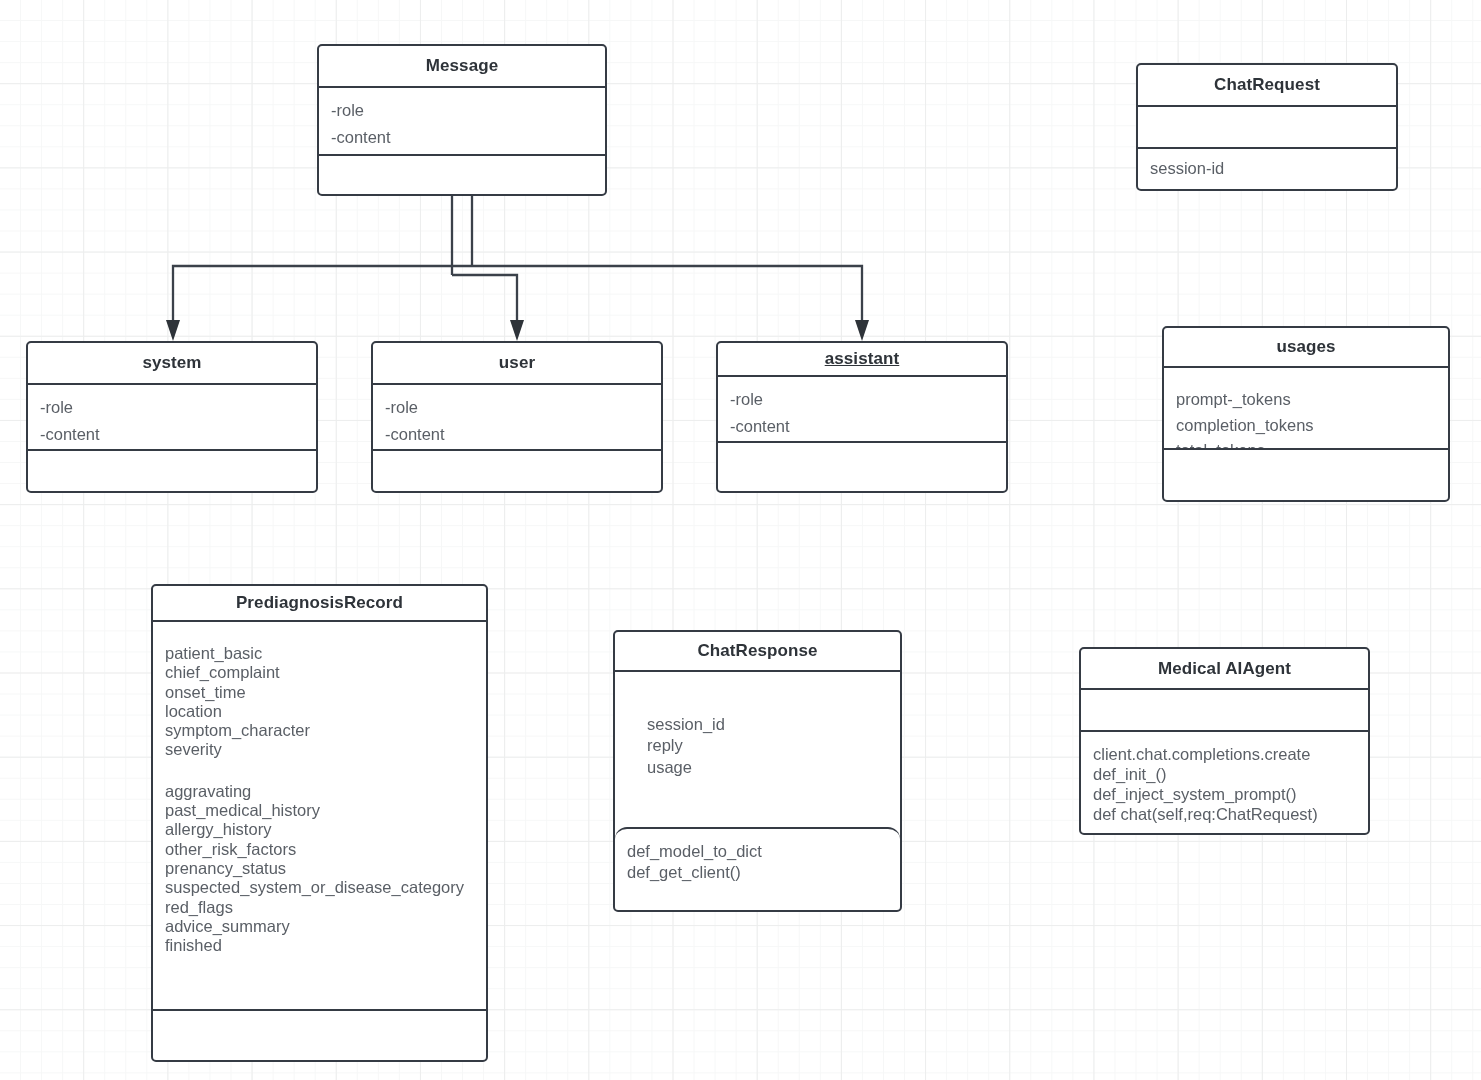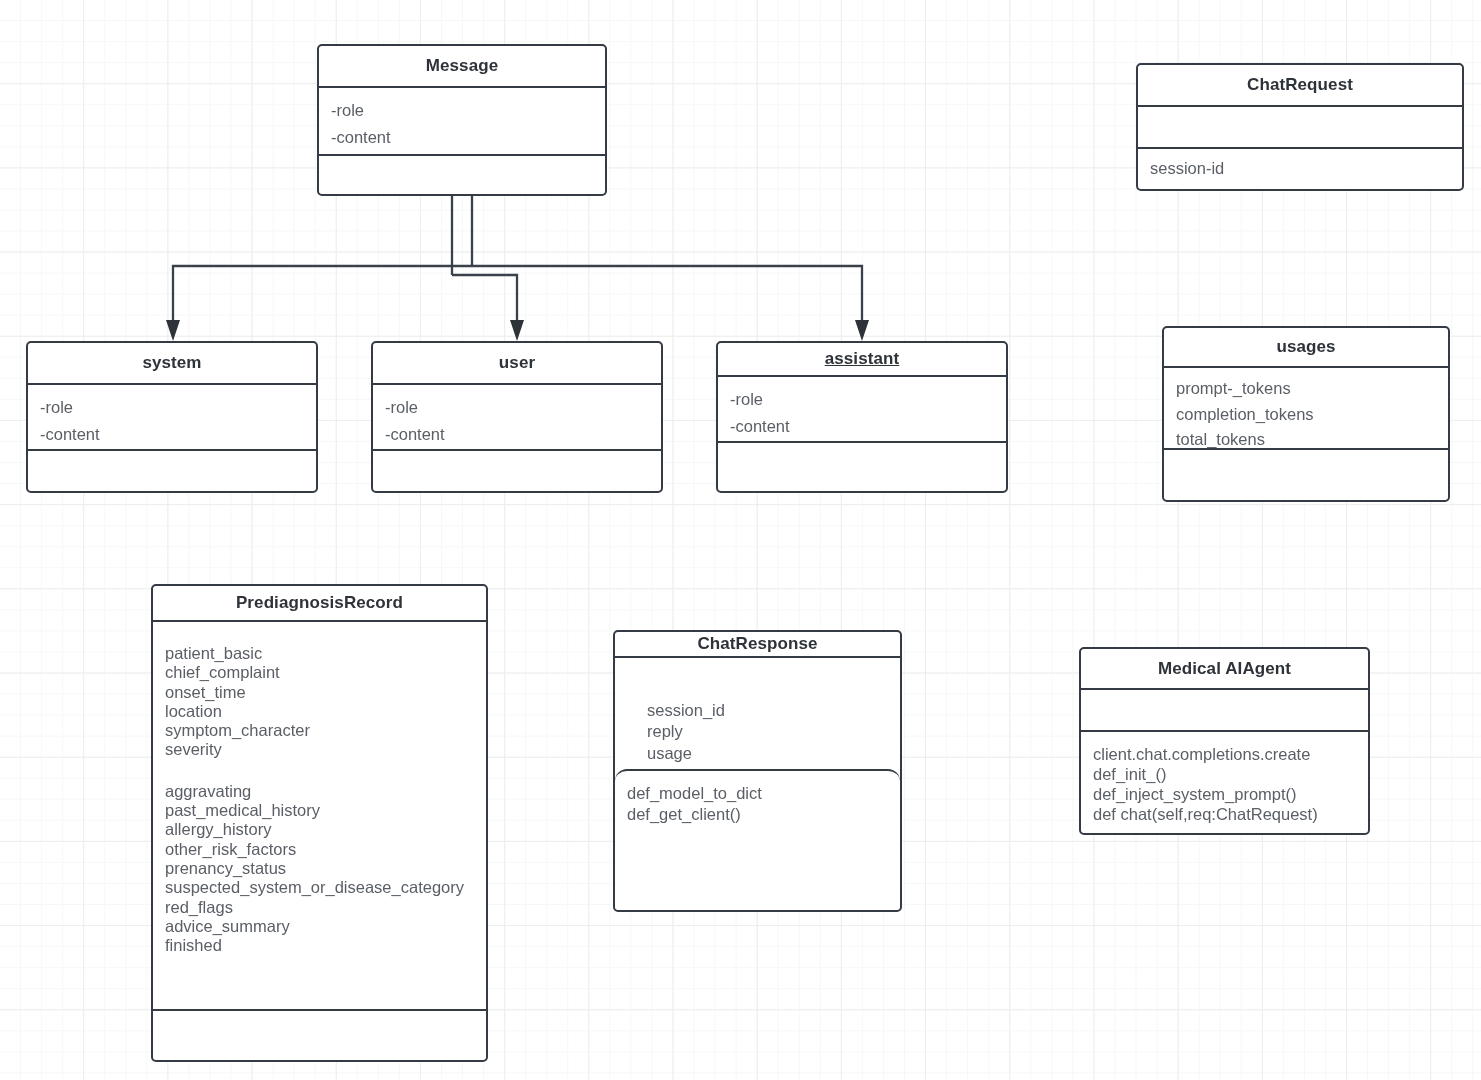--- a/index.html
+++ b/index.html
@@ -88,21 +88,21 @@
 
   <div class="uml-class" style="left:317px; top:44px; width:290px; height:152px;">
     <div class="uml-title" style="height:40px;">Message</div>
     <div class="uml-compartment" style="height:68px;">
       <div class="uml-line spaced">-role</div>
       <div class="uml-line spaced">-content</div>
     </div>
     <div class="uml-compartment empty" style="flex:1;"></div>
   </div>
 
-  <div class="uml-class" style="left:1136px; top:63px; width:328px; height:128px;">
+  <div class="uml-class" style="left:1136px; top:63px; width:262px; height:128px;">
     <div class="uml-title" style="height:40px;">ChatRequest</div>
     <div class="uml-compartment empty" style="height:42px;"></div>
     <div class="uml-compartment" style="flex:1; padding-top:10px;">
       <div class="uml-line">session-id</div>
     </div>
   </div>
 
   <div class="uml-class" style="left:26px; top:341px; width:292px; height:152px;">
     <div class="uml-title" style="height:40px;">system</div>
     <div class="uml-compartment" style="height:66px;">
@@ -125,21 +125,21 @@
     <div class="uml-title" style="height:32px;text-decoration:underline;">assistant</div>
     <div class="uml-compartment" style="height:66px;">
       <div class="uml-line spaced">-role</div>
       <div class="uml-line spaced">-content</div>
     </div>
     <div class="uml-compartment empty" style="flex:1;"></div>
   </div>
 
   <div class="uml-class" style="left:1162px; top:326px; width:288px; height:176px;">
     <div class="uml-title" style="height:38px;border-radius:17px;">usages</div>
-    <div class="uml-compartment" style="height:82px; padding-top:8px;">
+    <div class="uml-compartment" style="height:82px; padding-top:19px;">
       <div class="uml-line" style="line-height:1.55">prompt-_tokens</div>
       <div class="uml-line" style="line-height:1.55">completion_tokens</div>
       <div class="uml-line" style="line-height:1.55">total_tokens</div>
     </div>
     <div class="uml-compartment empty" style="flex:1;"></div>
   </div>
 
   <div class="uml-class" style="left:151px; top:584px; width:337px; height:478px;">
     <div class="uml-title" style="height:34px;">PrediagnosisRecord</div>
     <div class="uml-compartment" style="height:389px; padding-top:0px;">
@@ -157,22 +157,22 @@
       <div class="uml-line" style="line-height:1.17">prenancy_status</div>
       <div class="uml-line" style="line-height:1.17">suspected_system_or_disease_category</div>
       <div class="uml-line" style="line-height:1.17">red_flags</div>
       <div class="uml-line" style="line-height:1.17">advice_summary</div>
       <div class="uml-line" style="line-height:1.17">finished</div>
     </div>
     <div class="uml-compartment empty" style="flex:1;"></div>
   </div>
 
   <div class="uml-class" style="left:613px; top:630px; width:289px; height:282px;">
-    <div class="uml-title" style="height:24px;">ChatResponse</div>
-    <div class="uml-compartment" style="height:113px; padding-top:42px;padding-left:32px;">
+    <div class="uml-title" style="height:38px;">ChatResponse</div>
+    <div class="uml-compartment" style="height:157px; padding-top:42px;padding-left:32px;">
       <div class="uml-line" style="line-height:1.3">session_id</div>
       <div class="uml-line" style="line-height:1.3">reply</div>
       <div class="uml-line" style="line-height:1.3">usage</div>
     </div>
     <div class="uml-compartment" style="flex:1; padding-top:12px;border-radius:12px;">
       <div class="uml-line" style="line-height:1.3">def_model_to_dict</div>
       <div class="uml-line" style="line-height:1.3">def_get_client()</div>
     </div>
   </div>
 

